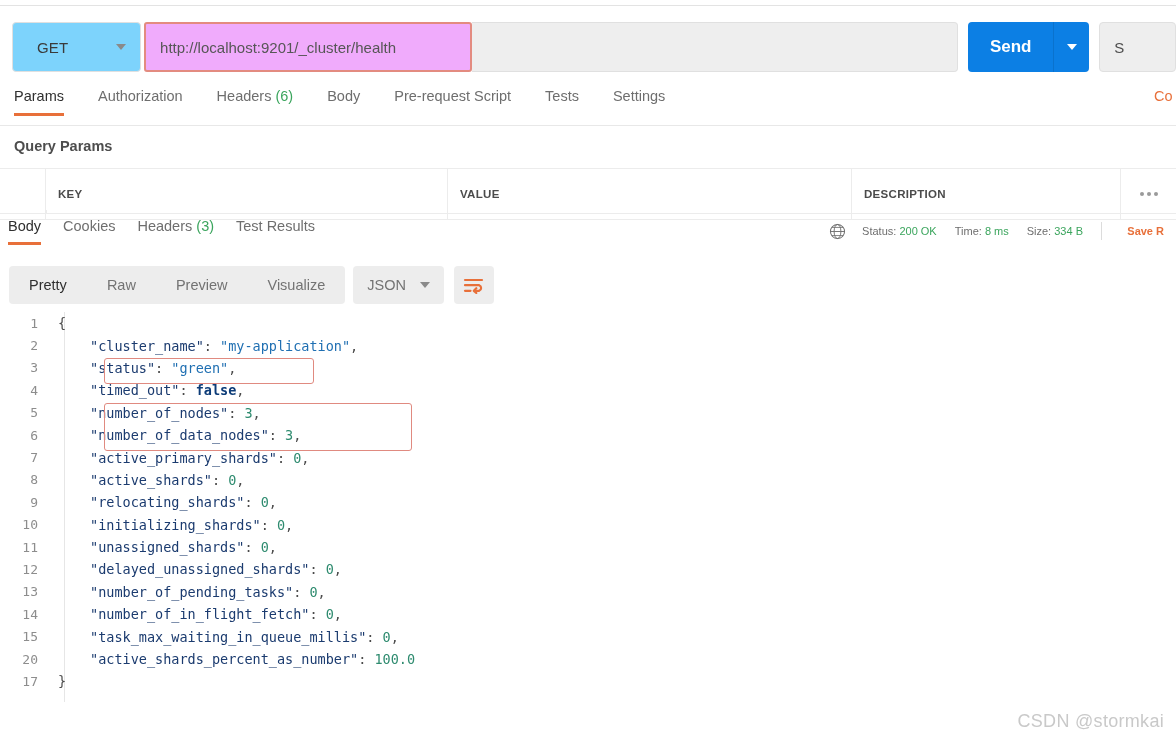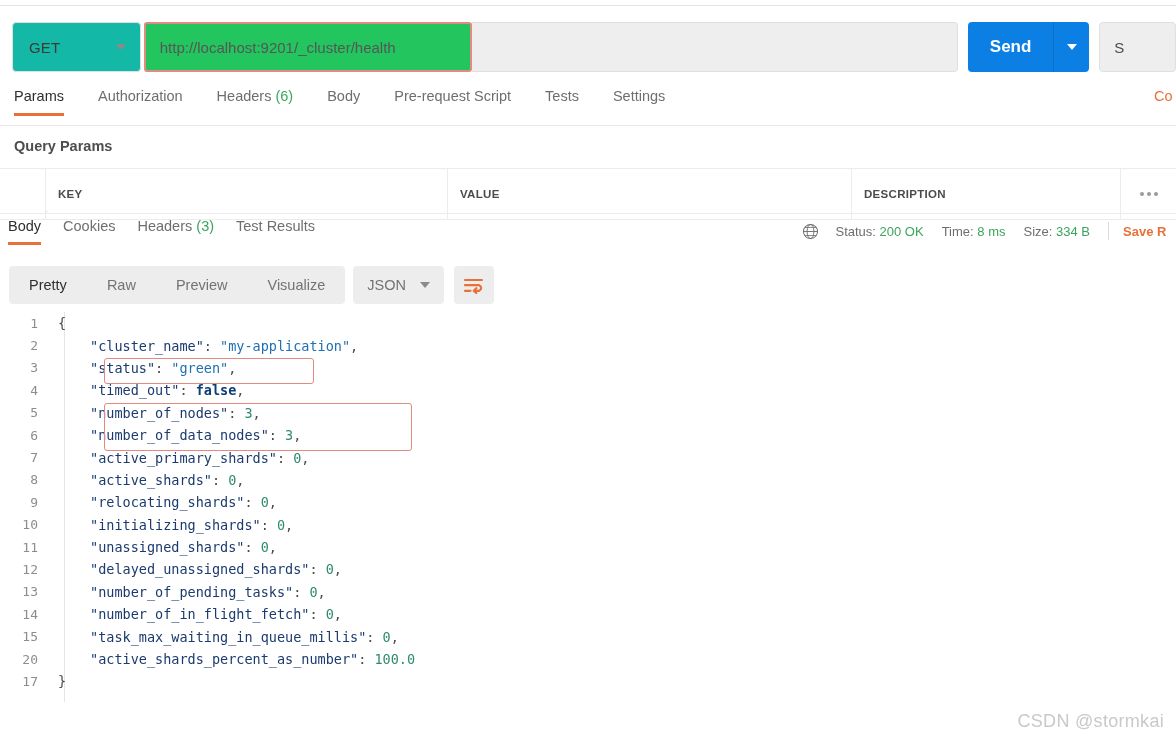--- a/index.html
+++ b/index.html
@@ -31,42 +31,42 @@
 
   
   .url-row {
     position: absolute; left: 0; top: 22px;
     width: 1176px; height: 52px;
     display: flex; align-items: flex-start;
   }
   .method-box {
     margin-left: 12px;
     width: 134px; height: 50px;
-    background: #14b8a6;
+    background: #7dd3fc;
     border: 1px solid #e0e0e0;
     border-radius: 4px;
     display: flex; align-items: center;
     justify-content: space-between;
-    padding: 0 14px 0 16px;
+    padding: 0 14px 0 24px;
     cursor: pointer;
   }
   .method-label {
     font-size: 15px; color: #3a3a3a;
     letter-spacing: .2px;
   }
   .caret-down {
     width: 0; height: 0;
     border-left: 5px solid transparent;
     border-right: 5px solid transparent;
     border-top: 6px solid #8a8a8a;
   }
   .url-box {
     margin-left: 3px;
     width: 344px; height: 50px;
-    background: #22c55e;
+    background: #f0abfc;
     border: 2px solid #e38b80;
     border-radius: 3px;
     display: flex; align-items: center;
     padding: 0 14px;
     cursor: text;
   }
   .url-text {
     font-size: 15px; color: #565656;
     white-space: nowrap; overflow: hidden;
   }
@@ -207,24 +207,25 @@
     cursor: pointer; white-space: nowrap;
   }
   .resp-tab:first-child { margin-left: 8px; }
   .resp-tab.active { color: #2f2f2f; }
   .resp-tab.active::after {
     content: ""; position: absolute;
     left: 0; right: 0; bottom: 0;
     height: 3px; background: #e8703a;
   }
   .status-area {
-    position: absolute; right: 5px; top: 222px;
-    display: flex; align-items: center;
-    font-size: 13px; color: #6e6e6e;
+    position: absolute; right: 12px; top: 222px;
+    display: flex; align-items: center;
+    font-size: 11px; color: #6e6e6e;
     white-space: nowrap;
+    text-align: right;
   }
   .globe-icon { margin-right: 16px; display: block; }
   .stat-item { margin-right: 18px; }
   .stat-val { color: #3ba55d; }
   .vdiv {
     width: 1px; height: 18px; background: #dcdcdc;
     margin: 0 14px 0 0;
   }
   .save-resp {
     color: #e8703a; font-weight: bold;

